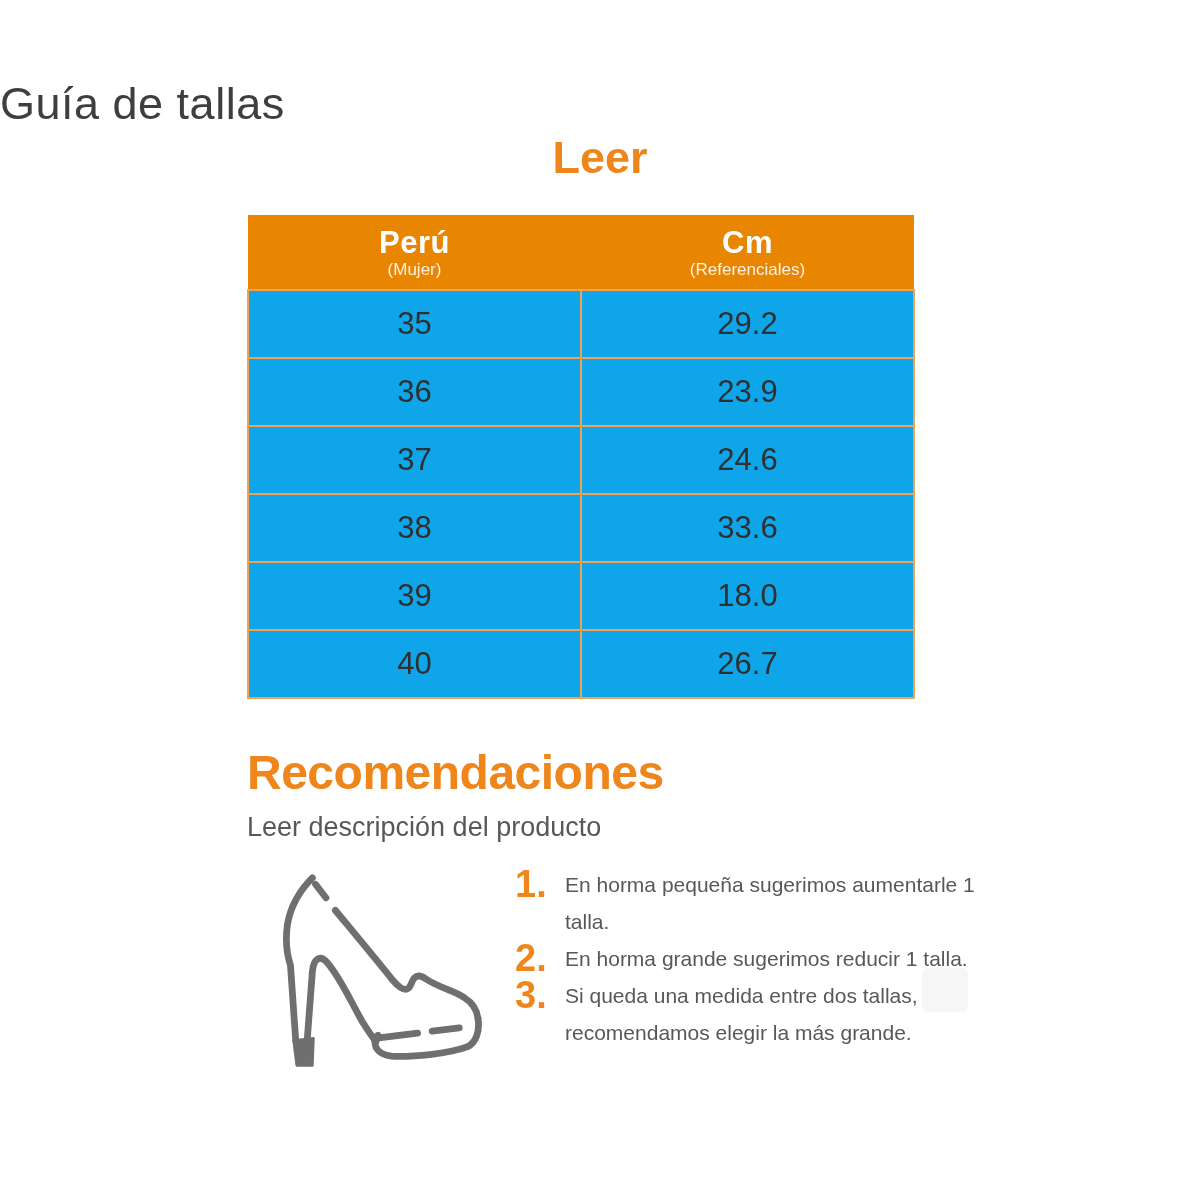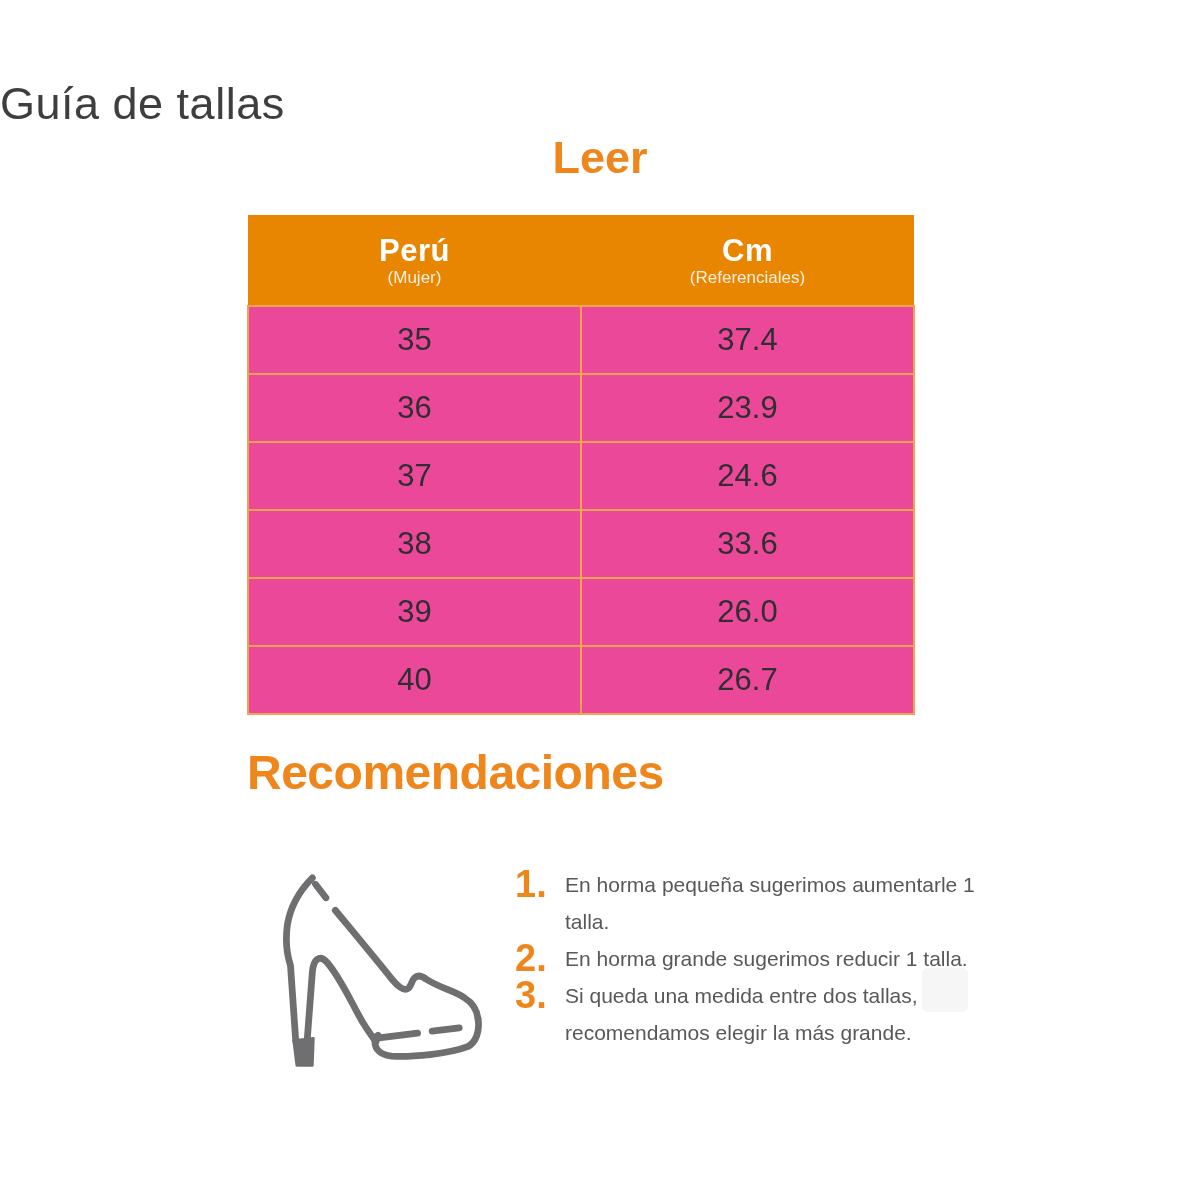--- a/index.html
+++ b/index.html
@@ -39,42 +39,42 @@
 
   
   .size-table-wrap{top:215px;left:247px;width:668px;}
   table.size-table{
     width:100%;
     border-collapse:collapse;
     table-layout:fixed;
   }
   table.size-table thead th{
     background:var(--header-bg);
-    height:91px;
+    height:75px;
     vertical-align:middle;
     text-align:center;
     padding:0;
     border:0;
     margin-top:12px;
   }
   .th-main{
     color:#ffffff;font-size:31px;font-weight:700;
     line-height:34px;letter-spacing:0.5px;
   }
   .th-sub{
     color:rgba(255,255,255,0.88);
     font-size:17px;font-weight:400;line-height:19px;
   }
   table.size-table tbody td{
     height:68px;
     border:2px solid var(--table-border);
     text-align:center;vertical-align:middle;
     font-size:31px;font-weight:500;
     color:var(--cell-text);
-    background:#ec4899;
+    background:#0ea5e9;
   }
 
   
   .reco-block{top:745px;left:247px;width:700px;}
   .reco-title{
     font-size:48px;font-weight:800;
     color:var(--accent-orange);
     letter-spacing:-0.5px;
   }
   .reco-subtitle{
@@ -124,48 +124,49 @@
         </th>
         <th>
           <div class="th-main">Cm</div>
           <div class="th-sub">(Referenciales)</div>
         </th>
       </tr>
     </thead>
     <tbody>
       <tr>
         <td>35</td>
-        <td>37.4</td>
+        <td>29.2</td>
       </tr>
       <tr>
         <td>36</td>
         <td>23.9</td>
       </tr>
       <tr>
         <td>37</td>
         <td>24.6</td>
       </tr>
       <tr>
         <td>38</td>
         <td>33.6</td>
       </tr>
       <tr>
         <td>39</td>
-        <td>26.0</td>
+        <td>18.0</td>
       </tr>
       <tr>
         <td>40</td>
         <td>26.7</td>
       </tr>
     </tbody>
   </table>
 </div>
 
 <div class="abs reco-block">
   <div class="reco-title">Recomendaciones</div>
+  <div class="reco-subtitle">Leer descripción del producto</div>
 </div>
 
 <svg class="abs shoe" viewBox="0 0 240 240" fill="none" stroke="#6F6F71" stroke-width="6.5" stroke-linecap="round" stroke-linejoin="round">
 
   <path d="M 57,23 C 46,34 36,50 33,68 C 31,83 32,95 36,107 L 41,179"></path>
 
   <path d="M 52,179 L 57,113 C 58,101 64,96 71,104 C 84,119 94,142 105,161 C 110,169 114,175 118,180"></path>
 
   <path d="M 39,179 L 58,177 L 57,203 L 42,203 Z" fill="#6F6F71" stroke-width="2.5"></path>
 

